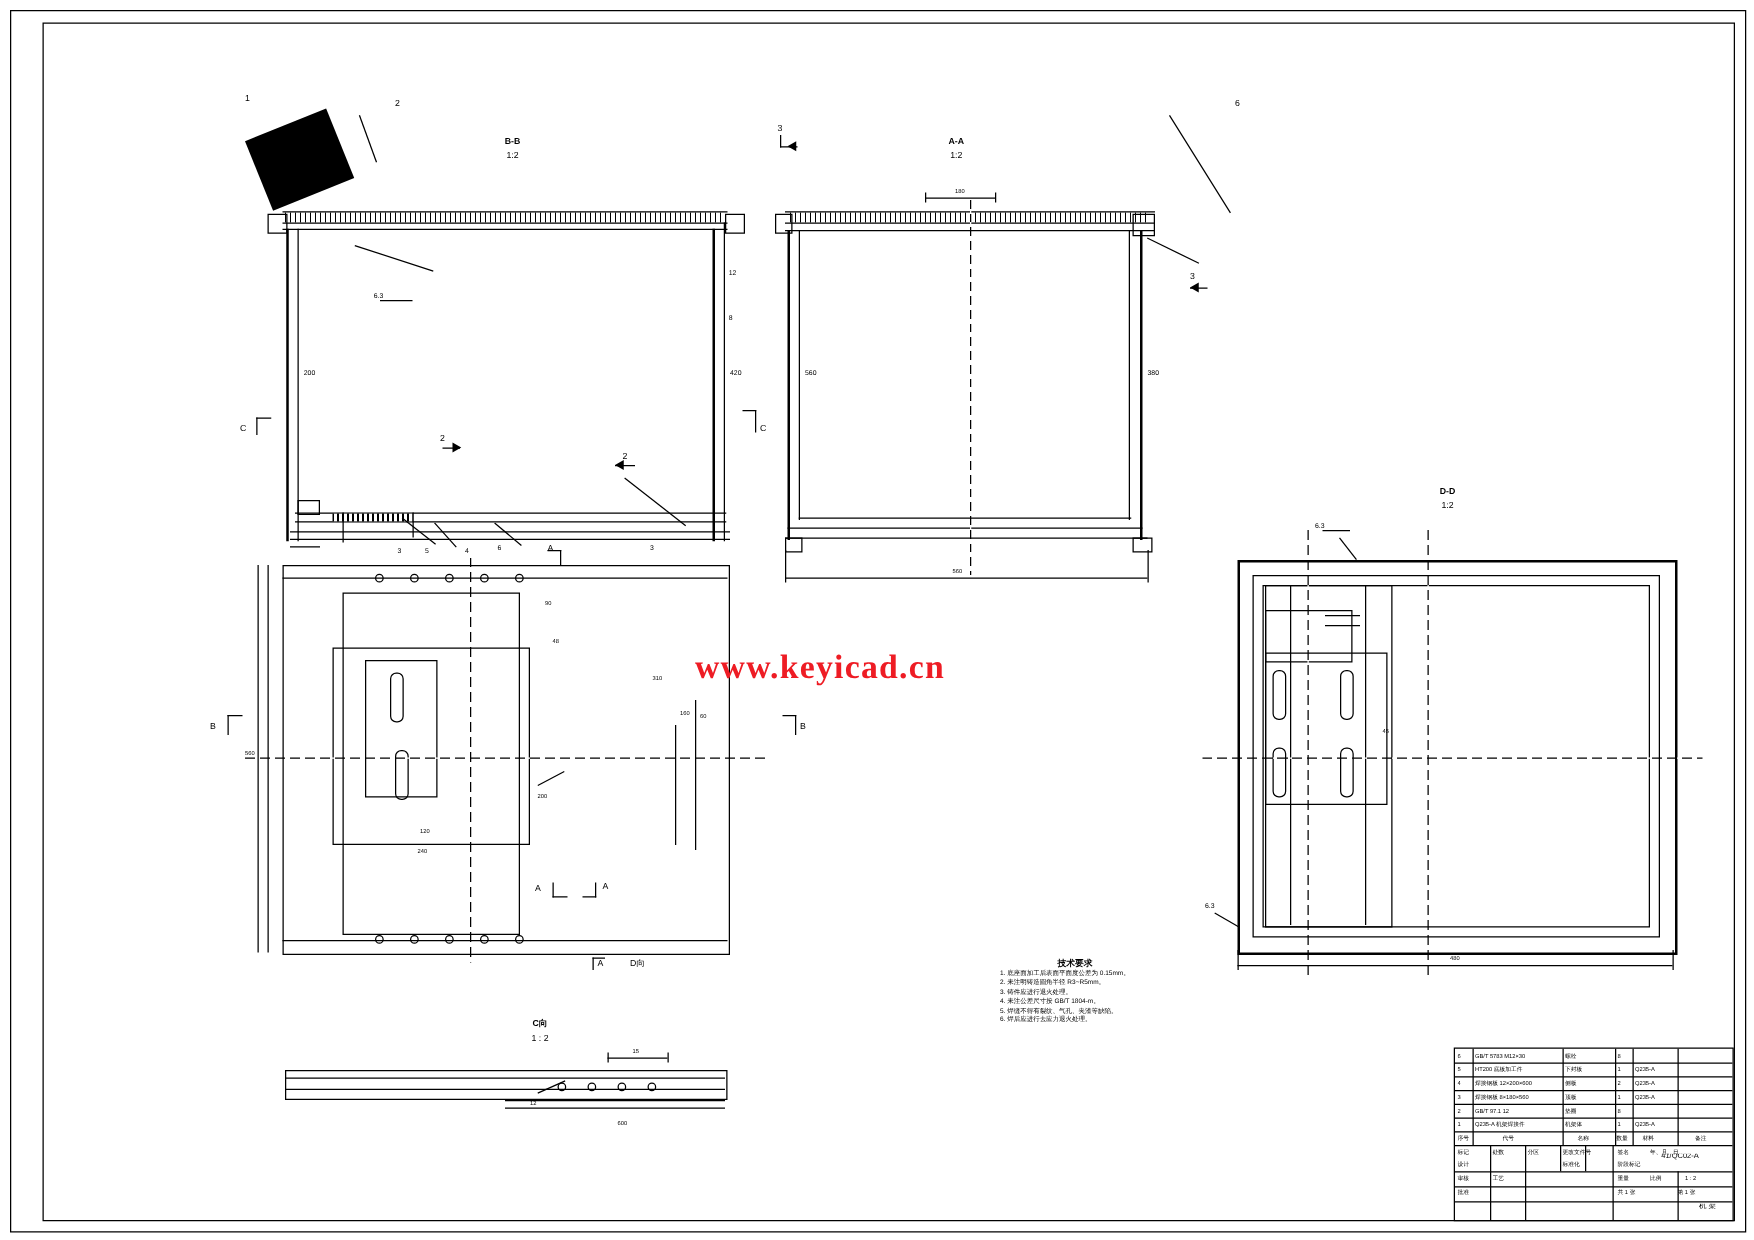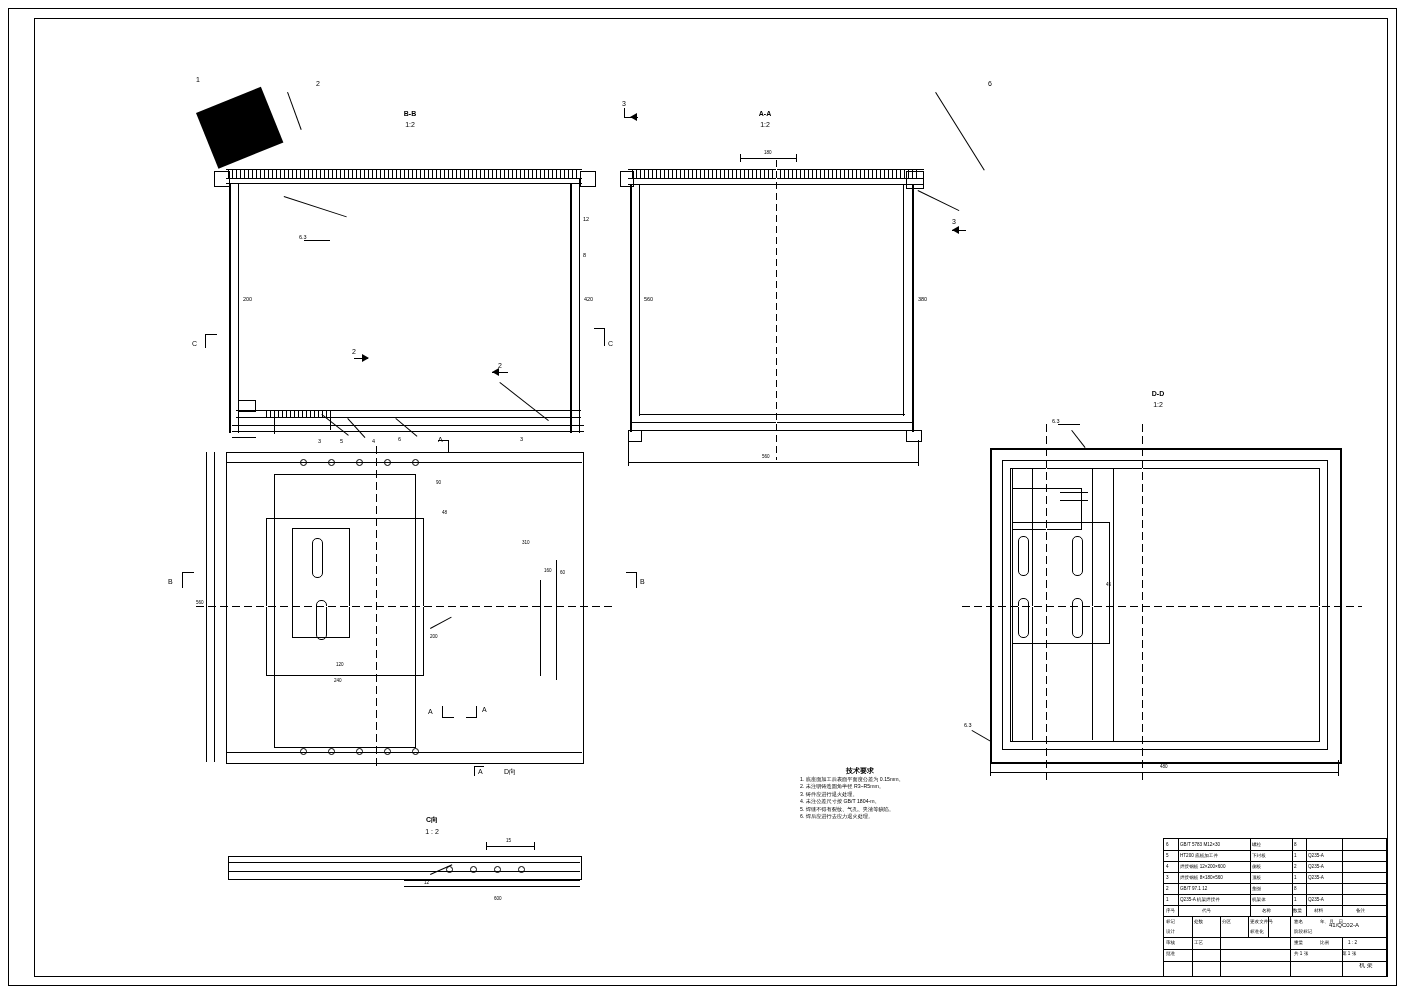--- a/index.html
+++ b/index.html
@@ -306,20 +306,21 @@
   <div class="tech">
     <div class="t">技术要求</div>
     <div class="l">1. 底座面加工后表面平面度公差为 0.15mm。</div>
     <div class="l">2. 未注明铸造圆角半径 R3~R5mm。</div>
     <div class="l">3. 铸件应进行退火处理。</div>
     <div class="l">4. 未注公差尺寸按 GB/T 1804-m。</div>
     <div class="l">5. 焊缝不得有裂纹、气孔、夹渣等缺陷。</div>
     <div class="l">6. 焊后应进行去应力退火处理。</div>
   </div>
 
+  <div class="wm2">www.keyicad.cn</div>
 
   <div class="tb">
 
     <div class="r" style="top:11px;"></div>
     <div class="r" style="top:22px;"></div>
     <div class="r" style="top:33px;"></div>
     <div class="r" style="top:44px;"></div>
     <div class="r" style="top:55px;"></div>
     <div class="r" style="top:66px;"></div>
     <div class="r" style="top:77px;"></div>

